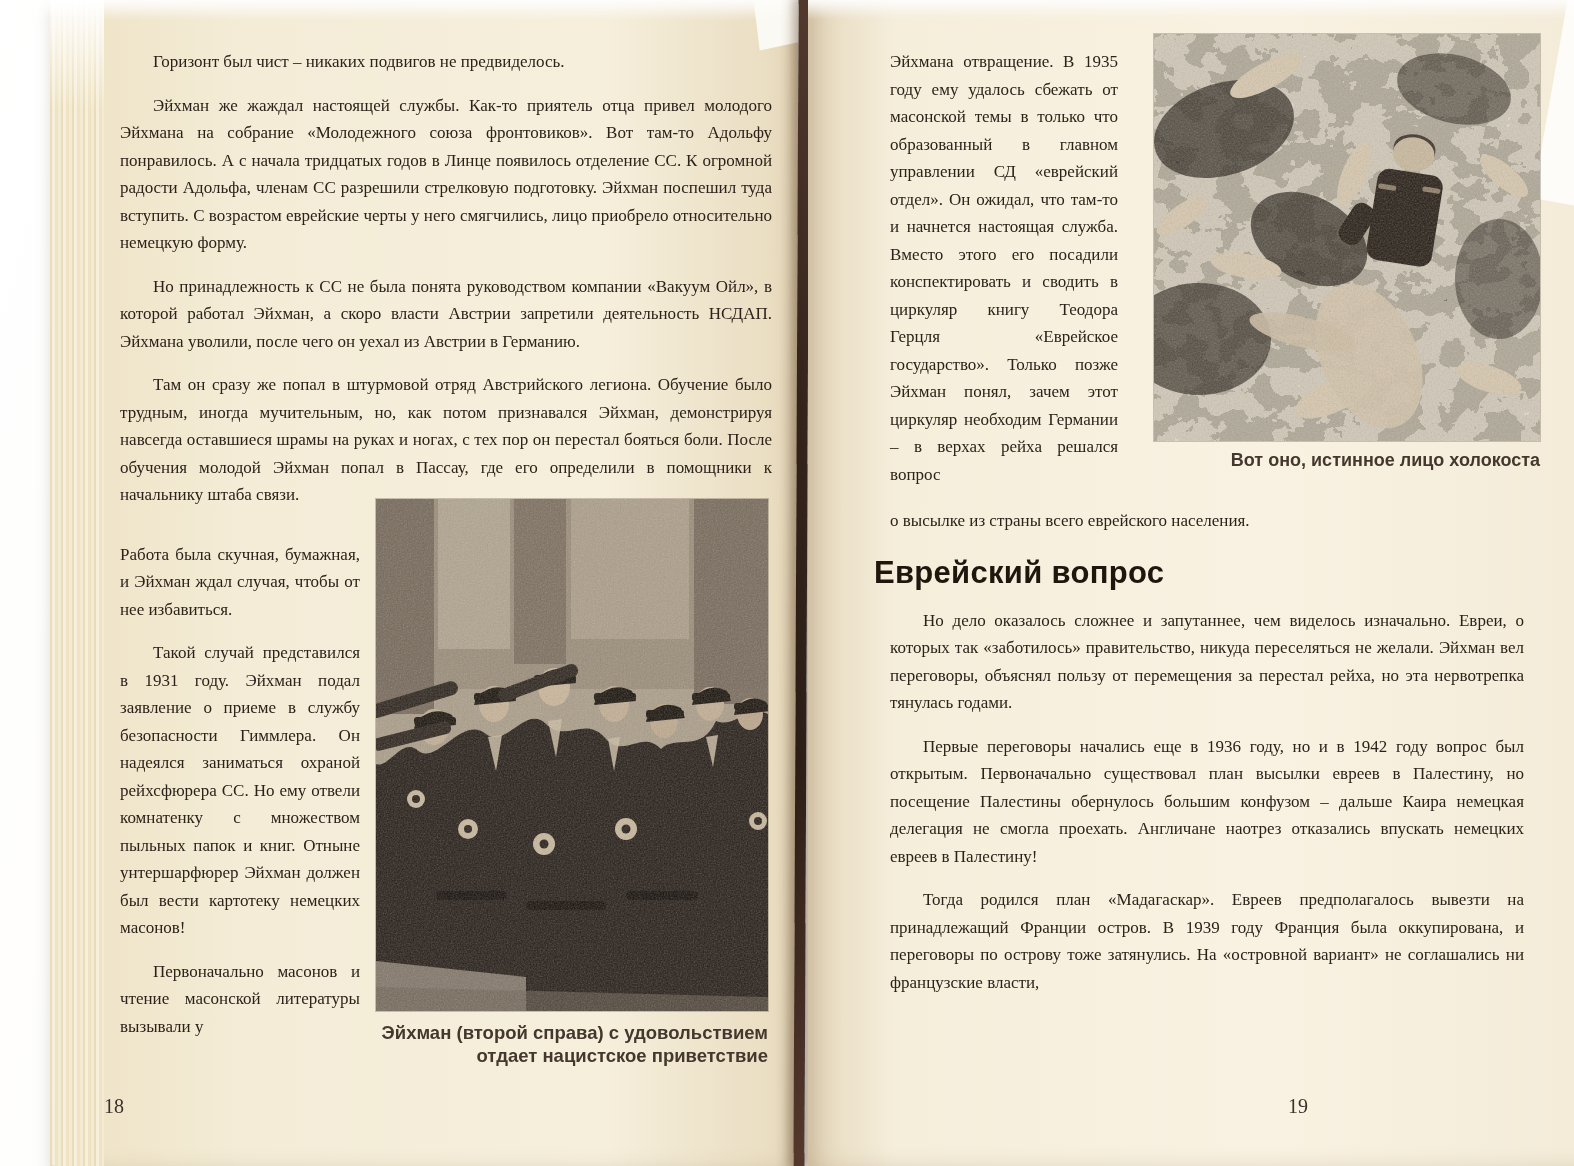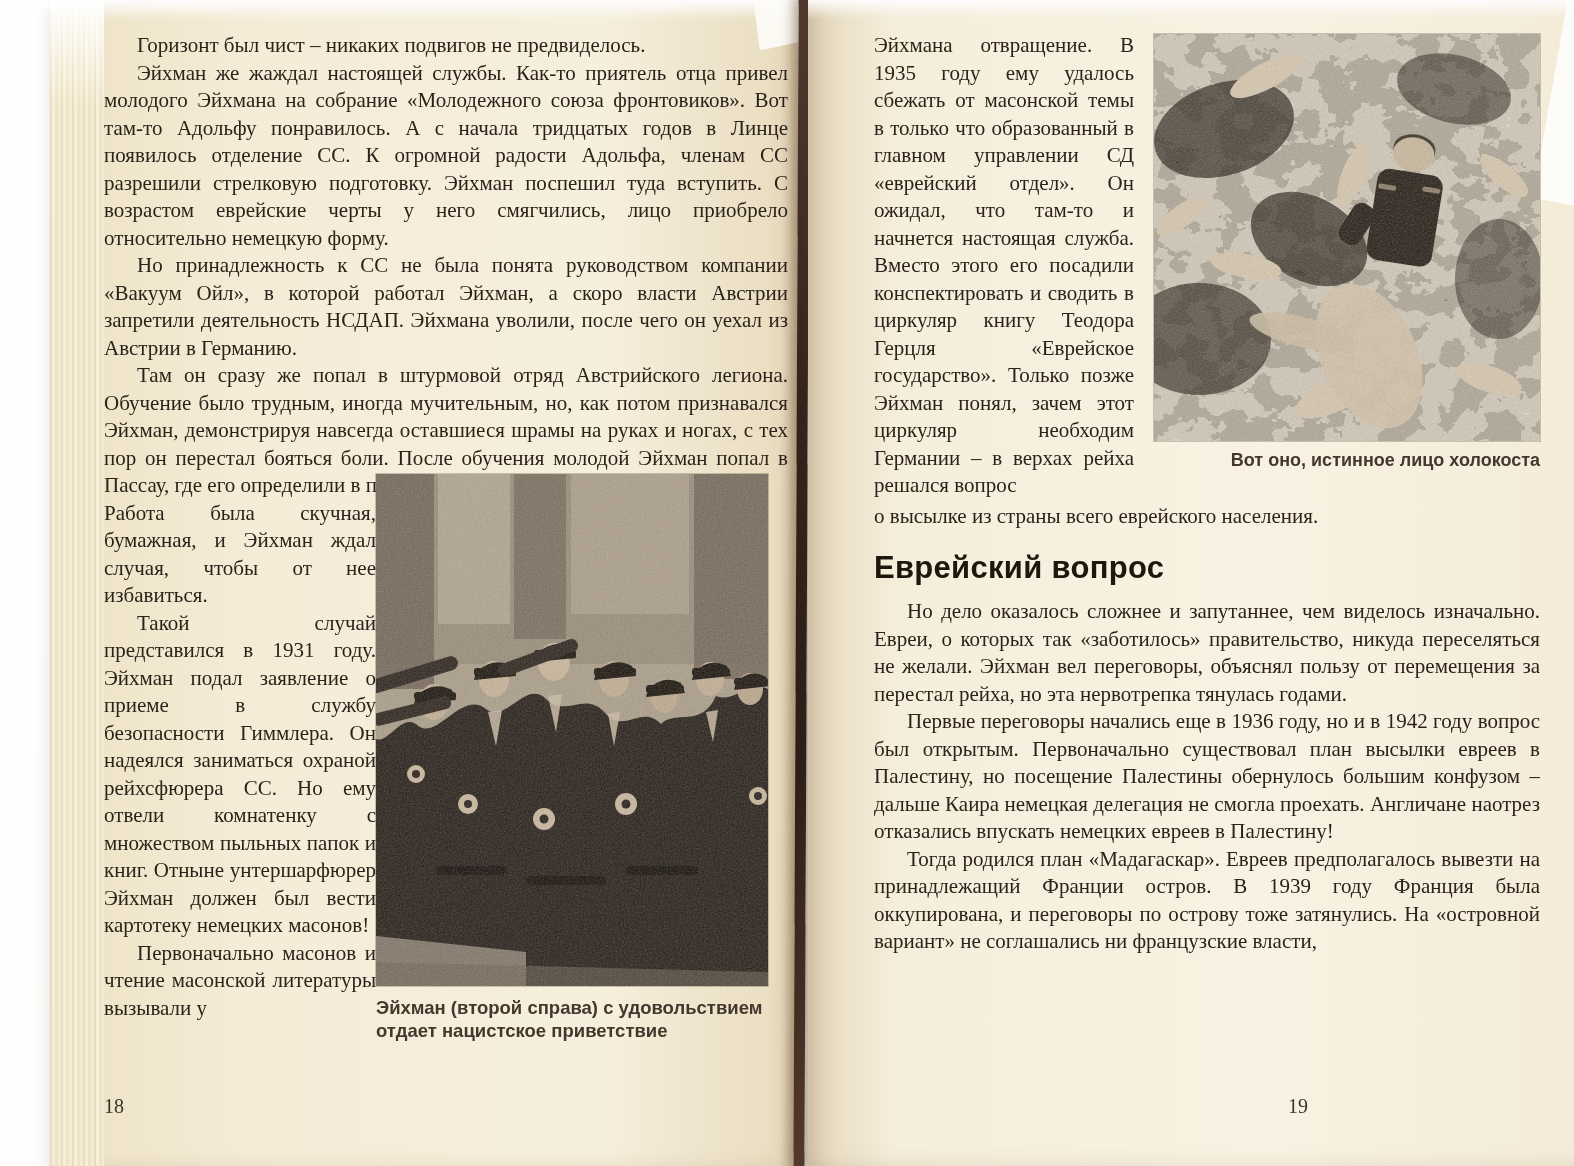--- a/index.html
+++ b/index.html
@@ -51,40 +51,40 @@
   }
   .corner-wedge {
     position:absolute; right:-26px; top:-34px; width:70px; height:240px;
     background:#fdfdfa; transform: rotate(10deg); opacity:.95;
   }
 
   .content { position:absolute; color:#2c221a; }
   .content-left  { left:54px; top:32px; width:684px; }
   .content-right { left:66px; top:32px; width:666px; }
 
-  p { margin:0; font-size:21px; line-height:27.5px; text-align:justify; color:#2c221a; }
+  p { margin:16px; font-size:17px; line-height:27.5px; text-align:justify; color:#2c221a; }
   .indent { text-indent:33px; }
 
   .col-row { display:flex; }
   .col-text { width:272px; flex:none; }
   .top-row { display:flex; gap:20px; }
   .col-text-r { width:260px; flex:none; }
 
   figure { margin:0; }
   .fig-left { width:392px; flex:none; margin-top:-26px; }
   .fig-right { width:386px; flex:none; margin-top:2px; }
   .photo-frame { width:100%; display:block; box-shadow: 0 0 0 1px rgba(60,45,30,.25); }
   .photo-frame svg { display:block; width:100%; height:auto; }
 
   .caption {
     font-family:"Liberation Sans","DejaVu Sans",sans-serif;
     font-weight:700; font-size:18.5px; line-height:23px; color:#44382e;
-    margin-top:10px; text-align:left; text-indent:0;
-  }
-  .caption-right { text-align:right; font-size:18px; margin-top:8px; }
+    margin-top:10px; text-align:right; text-indent:0;
+  }
+  .caption-right { font-size:18px; margin-top:8px; }
 
   .section-heading {
     font-family:"Liberation Sans","DejaVu Sans",sans-serif;
     font-weight:700; font-size:31px; line-height:36px; color:#1f160e;
     margin:20px 0 12px 0; letter-spacing:.3px;
   }
   .continuation { margin-top:3px; }
 
   .page-num {
     position:absolute; bottom:48px; font-size:20px; color:#39312a;

